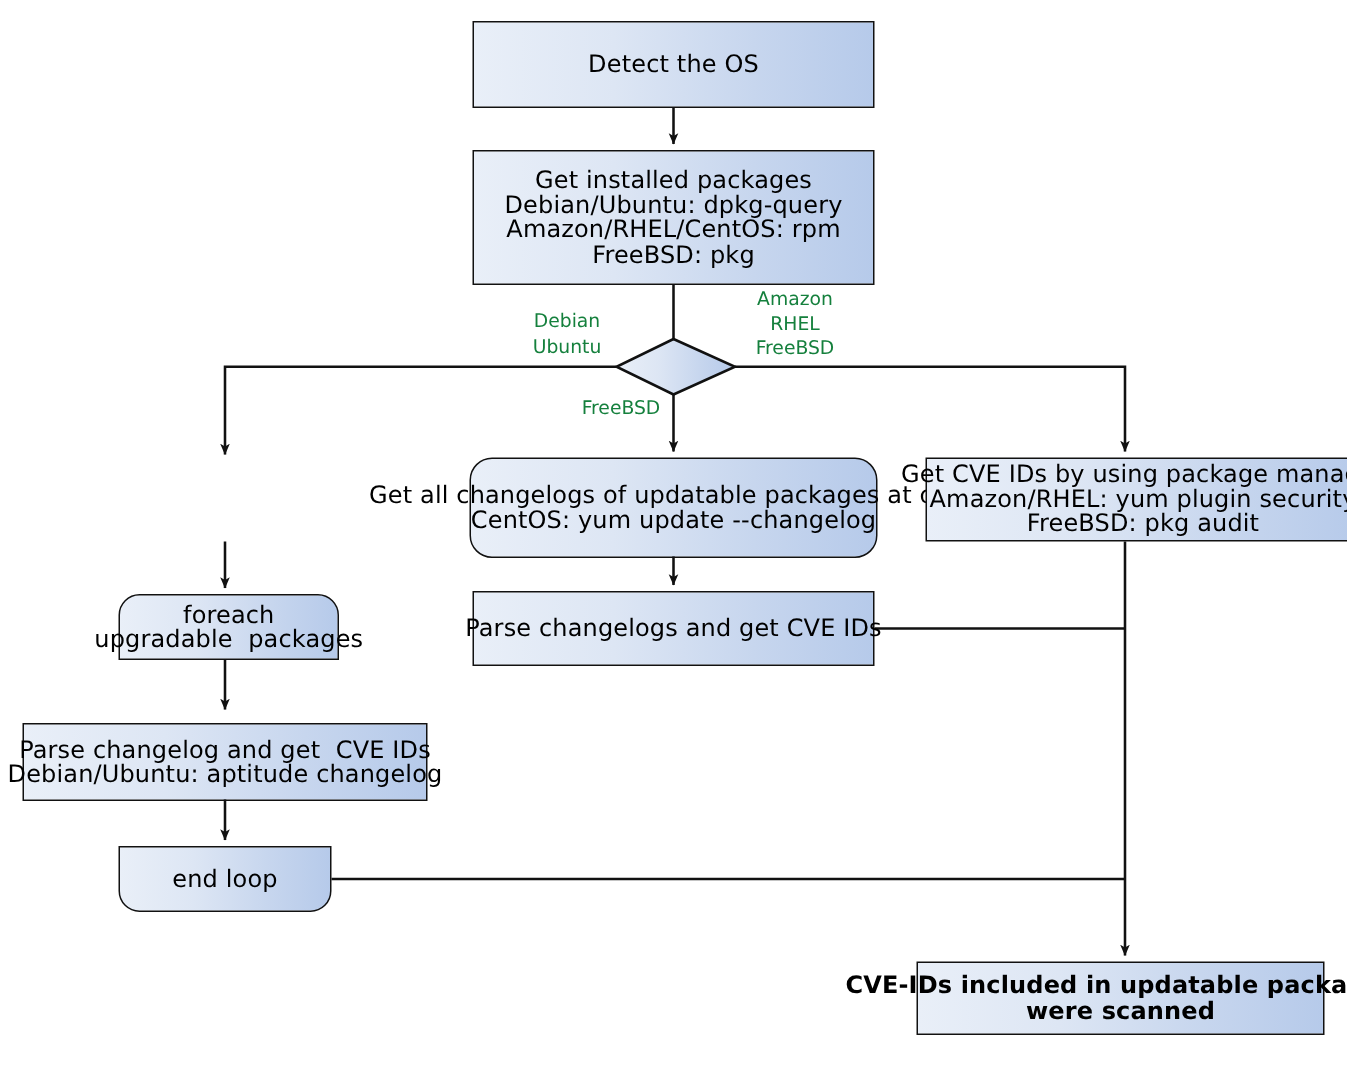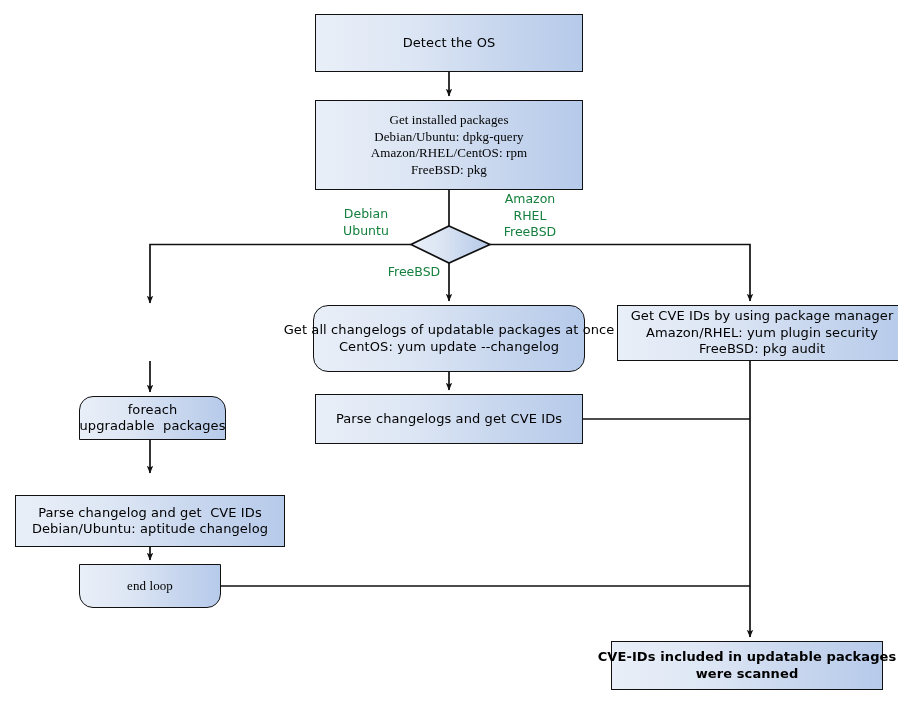--- a/index.html
+++ b/index.html
@@ -28,21 +28,21 @@
     pointer-events: none;
   }
   .node {
     position: absolute;
     box-sizing: border-box;
     display: flex;
     align-items: center;
     justify-content: center;
     text-align: center;
     color: #000000;
-    font-size: 13px;
+    font-size: 16px;
     line-height: 16.5px;
     letter-spacing: 0.1px;
     white-space: pre;
   }
   .proc {
     background: linear-gradient(to right, #e9eff8 0%, #dde6f4 35%, #c7d6ee 70%, #b6caea 100%);
     border: 1.6px solid #111111;
   }
   .loop-start {
     background: linear-gradient(to right, #e9eff8 0%, #dde6f4 35%, #c7d6ee 70%, #b6caea 100%);
@@ -104,47 +104,47 @@
       <path d="M583,419 L750,419"></path>
 
       <path d="M750,361 L750,637" marker-end="url(#arrow)"></path>
     </g>
 
     <polygon points="449,226 490,244.5 449,263 411,244.5" fill="url(#boxgrad)" stroke="#111111" stroke-width="1.7"></polygon>
   </svg>
 
   <div class="node proc" style="left:315px; top:14px; width:268px; height:58px;">Detect the OS</div>
 
-  <div class="node proc" style="left:315px; top:100px; width:268px; height:90px;font-family:Liberation Serif, serif;">Get installed packages
+  <div class="node proc" style="left:315px; top:100px; width:268px; height:90px;">Get installed packages
 Debian/Ubuntu: dpkg-query
 Amazon/RHEL/CentOS: rpm
 FreeBSD: pkg</div>
 
 
   <div class="node proc" style="left:313px; top:305px; width:272px; height:67px;border-radius:15px;">Get all changelogs of updatable packages at once
 CentOS: yum update --changelog</div>
 
   <div class="node proc" style="left:617px; top:305px; width:290px; height:56px;">Get CVE IDs by using package manager
 Amazon/RHEL: yum plugin security
 FreeBSD: pkg audit</div>
 
   <div class="node loop-start" style="left:79px; top:396px; width:147px; height:44px;">foreach
 upgradable  packages</div>
 
   <div class="node proc" style="left:315px; top:394px; width:268px; height:50px;">Parse changelogs and get CVE IDs</div>
 
-  <div class="node proc" style="left:15px; top:495px; width:270px; height:52px;">Parse changelog and get  CVE IDs
+  <div class="node proc" style="left:15px; top:482px; width:270px; height:52px;">Parse changelog and get  CVE IDs
 Debian/Ubuntu: aptitude changelog</div>
 
-  <div class="node loop-end" style="left:79px; top:564px; width:142px; height:44px;font-family:Liberation Serif, serif;">end loop</div>
+  <div class="node loop-end" style="left:79px; top:564px; width:142px; height:44px;">end loop</div>
 
   <div class="node proc" style="left:611px; top:641px; width:272px; height:49px;font-weight:bold;">CVE-IDs included in updatable packages
 were scanned</div>
 
-  <div class="edge-label" style="left:333px; top:206px; width:66px;">Debian
+  <div class="edge-label" style="left:345px; top:206px; width:66px;">Debian
 Ubuntu</div>
 
   <div class="edge-label" style="left:492px; top:191px; width:76px;">Amazon
 RHEL
 FreeBSD</div>
 
   <div class="edge-label" style="left:386px; top:264px; width:56px;">FreeBSD</div>
 
 </div>
 

